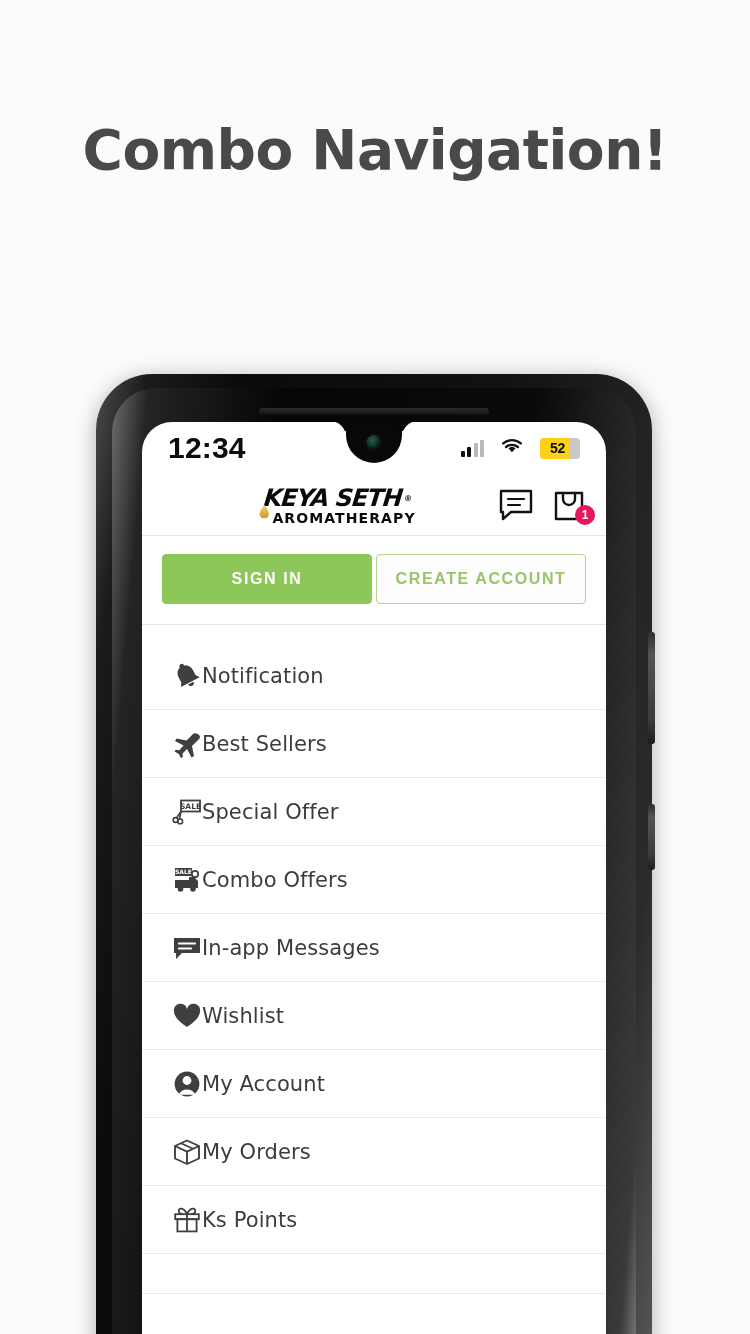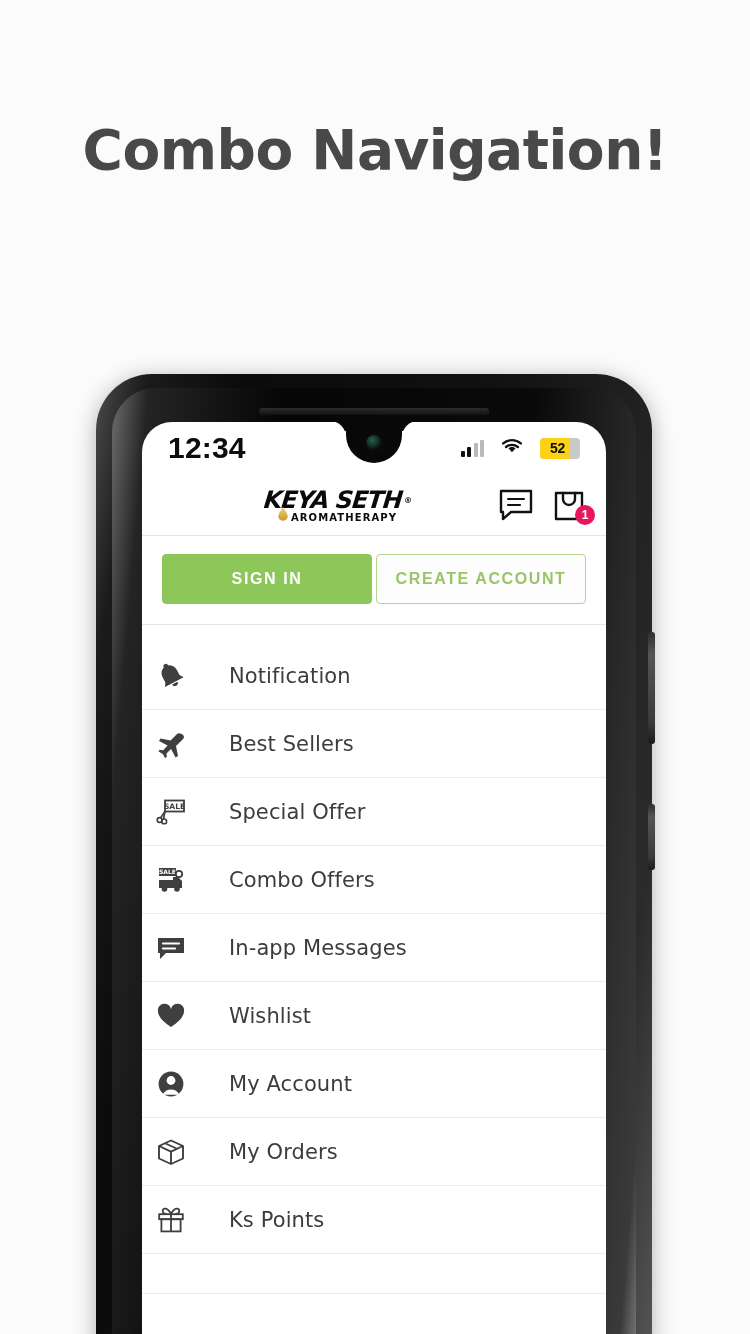--- a/index.html
+++ b/index.html
@@ -122,21 +122,21 @@
     font-family:"DejaVu Sans", sans-serif;
     font-size:24px; font-weight:700; font-style:italic;
     letter-spacing:-1px; color:#0a0a0a;
     display:flex; align-items:center;
     transform:skewX(-6deg);
   }
   .logo-main .reg { font-size:8px; font-style:normal; vertical-align:super; margin-left:2px; }
   .logo-sub {
     position:relative;
     font-family:"DejaVu Sans", sans-serif;
-    font-size:10px; font-weight:700; letter-spacing:1.1px; color:#0a0a0a;
+    font-size:14px; font-weight:700; letter-spacing:1.1px; color:#0a0a0a;
     margin-top:-2px; padding-left:12px;
   }
   .droplet {
     position:absolute; left:-1px; top:-5px;
     width:10px; height:14px;
     background:linear-gradient(180deg,#f0d080,#c99b24);
     border-radius:50% 50% 50% 50% / 66% 66% 34% 34%;
     clip-path:polygon(50% 0%, 88% 42%, 100% 72%, 78% 98%, 22% 98%, 0% 72%, 12% 42%);
   }
   .hdr-icons { display:flex; align-items:center; gap:18px; }
@@ -162,24 +162,23 @@
     font-size:16px; font-weight:600; letter-spacing:1.6px;
     border-radius:4px; cursor:pointer;
   }
   .btn-primary { background:#8dc759; color:#ffffff; border:1px solid #8dc759; }
   .btn-outline { background:#fdfdfd; color:#9ac36a; border:1px solid #b6d58c; }
 
   
   .menu { position:absolute; left:0; top:220px; width:100%; }
   .menu-item {
     display:flex; align-items:center;
-    height:68px; padding:0 4px;
+    height:68px; padding:0 20px;
     border-bottom:1px solid #eceaf0;
     cursor:pointer;
-    gap:43px;
   }
   .menu-icon {
     width:40px; min-width:40px; height:34px;
     display:flex; align-items:center; justify-content:flex-end;
     color:#4d7c0f;
   }
   .menu-label {
     font-size:21px; color:#3c3c3c; letter-spacing:0.1px;
     font-family:"DejaVu Sans", sans-serif;
   }

